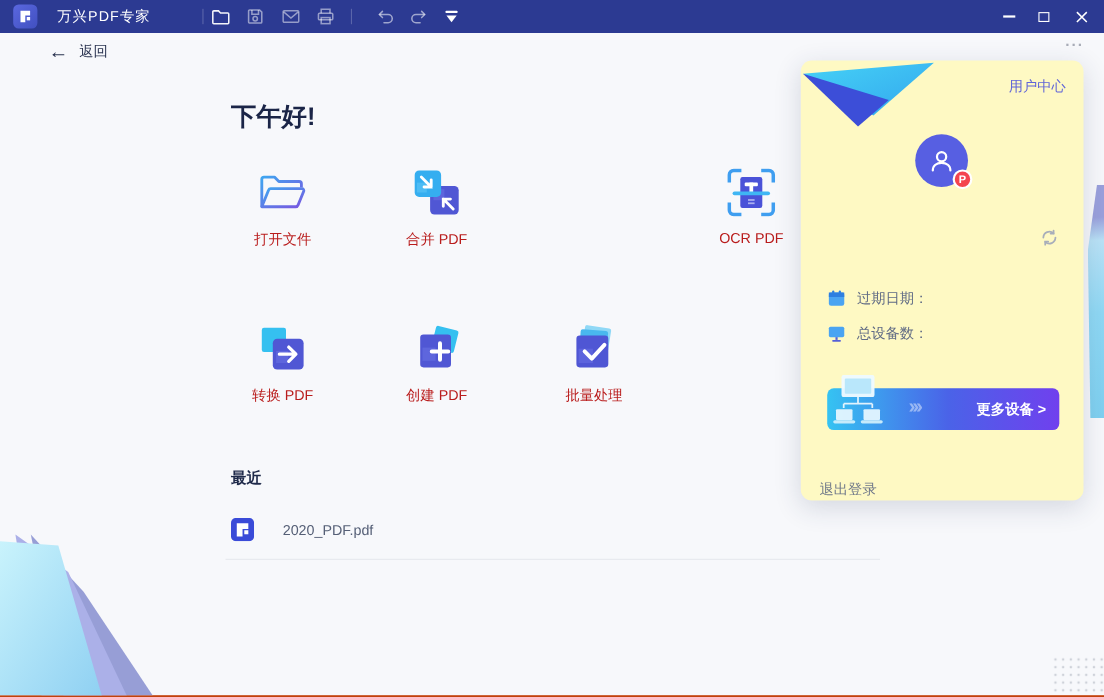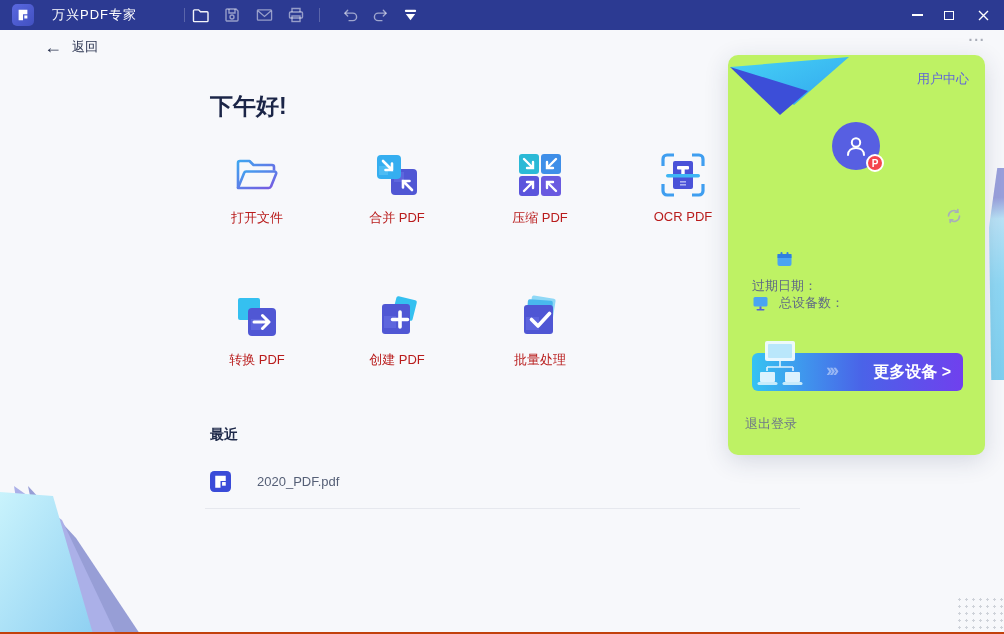--- a/index.html
+++ b/index.html
@@ -41,42 +41,42 @@
   .deco-papers { position:absolute; left:0; top:480px; }
   .deco-sliver { position:absolute; left:989px; top:168px; width:15px; height:212px;
                  background:linear-gradient(178deg,#9aa0dc 0%,#9aa0dc 14%,#b9e2f6 24%,#8fd8f4 55%,#7fd0f0 100%);
                  clip-path:polygon(100% 0,100% 100%,15% 100%,0 28%,55% 0); }
   .deco-dots { position:absolute; left:956px; top:596px; width:48px; height:36px; opacity:.8;
                background-image:radial-gradient(circle,#c4c8d1 1.3px,transparent 1.4px); background-size:7px 7px; }
 
   
   .panel-more { position:absolute; left:962px; top:33px; width:30px; height:16px; text-align:center;
                 color:#a9adb8; font-size:14px; font-weight:bold; letter-spacing:1px; line-height:14px; }
-  .user-panel { position:absolute; left:728px; top:55px; width:257px; height:400px; background:#bef264; border-radius:10px;
+  .user-panel { position:absolute; left:728px; top:55px; width:257px; height:400px; background:#fef9c3; border-radius:10px;
                 box-shadow:0 6px 24px rgba(40,50,90,.16); }
   .panel-plane { position:absolute; left:0; top:0; }
   .panel-title { position:absolute; right:16px; top:15px; font-size:13px; color:#6065d8; }
   .avatar-wrap { position:absolute; left:104px; top:67px; width:48px; height:48px; }
   .avatar-circle { width:48px; height:48px; border-radius:50%; background:#575fe2; display:flex; align-items:center; justify-content:center; }
   .avatar-badge { position:absolute; right:-4px; bottom:-2px; width:18px; height:18px; border-radius:50%; background:#f4454e;
                   border:2px solid #fff; color:#fff; font-size:10px; font-weight:bold; display:flex; align-items:center; justify-content:center; }
   .plan-pill { position:absolute; left:76px; top:148px; width:104px; height:26px; border-radius:13px; background:#fdeedd;
                color:#e6953f; font-size:13px; display:flex; align-items:center; justify-content:center; }
   .refresh-btn { position:absolute; right:22px; top:152px; width:18px; height:18px; }
   .info-row { position:absolute; left:24px; display:flex; align-items:center; gap:10px; }
   .info-row .lbl { font-size:13px; color:#606b85; }
   .info-row .val { font-size:13px; color:#606b85; }
-  .row-expiry { top:196px;flex-direction:column; }
+  .row-expiry { top:207px; }
   .row-devices { top:239px; }
   .banner { position:absolute; left:24px; top:298px; width:211px; height:38px; border-radius:6px;
             background:linear-gradient(90deg,#35c3f2 0%,#4a63e8 52%,#7040ee 100%); }
   .banner-device { position:absolute; left:4px; top:-15px; }
   .banner-chevrons { position:absolute; left:74px; top:6px; color:rgba(255,255,255,.45); font-size:19px; font-weight:bold; letter-spacing:-3px; }
-  .banner-label { position:absolute; right:12px; top:0; height:38px; line-height:38px; color:#fff; font-size:16px; font-weight:bold; }
-  .logout { position:absolute; left:17px; top:360px; font-size:13px; color:#6e7789; }
+  .banner-label { position:absolute; right:12px; top:0; height:38px; line-height:38px; color:#fff; font-size:13px; font-weight:bold; }
+  .logout { position:absolute; left:17px; top:381px; font-size:13px; color:#6e7789; }
 </style>
 </head>
 <body>
 
 <div id="app">
 
   <div class="titlebar">
     <div class="logo-tile">
       <svg width="14" height="14" viewBox="0 0 16 16">
           <path d="M3 2 h10 v5 h-5 v7 h-5 z" fill="#fff"></path>
@@ -176,35 +176,20 @@
         <rect x="19" y="19" width="10" height="10" fill="#5e66dd"></rect>
         <rect x="2" y="2" width="24" height="24" rx="4" fill="#35aef0"></rect>
         <rect x="4" y="13" width="9" height="9" fill="#4dbcf4"></rect>
         <path d="M8 8 L17 17 M17 10.5 V17 H10.5" stroke="#fff" stroke-width="2.6" fill="none" stroke-linecap="round"></path>
         <path d="M37 37 L28 28 M28 34.5 V28 H34.5" stroke="#fff" stroke-width="2.6" fill="none" stroke-linecap="round"></path>
       </svg>
     </div>
     <div class="action-label">合并 PDF</div>
   </div>
 
-  <div class="action-cell" style="left:478px; top:150px">
-    <div class="action-icon">
-      <svg width="44" height="44" viewBox="0 0 44 44">
-        <rect x="1" y="1" width="20" height="20" rx="3" fill="#2bb9d6"></rect>
-        <rect x="23" y="1" width="20" height="20" rx="3" fill="#3f8fe8"></rect>
-        <rect x="1" y="23" width="20" height="20" rx="3" fill="#5b55dc"></rect>
-        <rect x="23" y="23" width="20" height="20" rx="3" fill="#6a5ae0"></rect>
-        <path d="M6 6 L15 15 M15 9 V15 H9" stroke="#fff" stroke-width="2.4" fill="none" stroke-linecap="round"></path>
-        <path d="M38 6 L29 15 M29 9 V15 H35" stroke="#fff" stroke-width="2.4" fill="none" stroke-linecap="round"></path>
-        <path d="M6 38 L15 29 M9 29 H15 V35" stroke="#fff" stroke-width="2.4" fill="none" stroke-linecap="round"></path>
-        <path d="M38 38 L29 29 M29 35 V29 H35" stroke="#fff" stroke-width="2.4" fill="none" stroke-linecap="round"></path>
-      </svg>
-    </div>
-    <div class="action-label">压缩 PDF</div>
-  </div>
 
   <div class="action-cell" style="left:621px; top:150px">
     <div class="action-icon">
       <svg width="44" height="44" viewBox="0 0 44 44" fill="none">
         <path d="M2 13 V6 a4 4 0 0 1 4-4 h7" stroke="#3f9ef0" stroke-width="3.2"></path>
         <path d="M31 2 h7 a4 4 0 0 1 4 4 v7" stroke="#3f9ef0" stroke-width="3.2"></path>
         <path d="M42 31 v7 a4 4 0 0 1-4 4 h-7" stroke="#3f9ef0" stroke-width="3.2"></path>
         <path d="M13 42 H6 a4 4 0 0 1-4-4 v-7" stroke="#3f9ef0" stroke-width="3.2"></path>
         <rect x="12" y="8" width="20" height="28" rx="2" fill="#4a52d8"></rect>
         <rect x="16" y="13" width="12" height="3.4" rx="1" fill="#fff"></rect>

